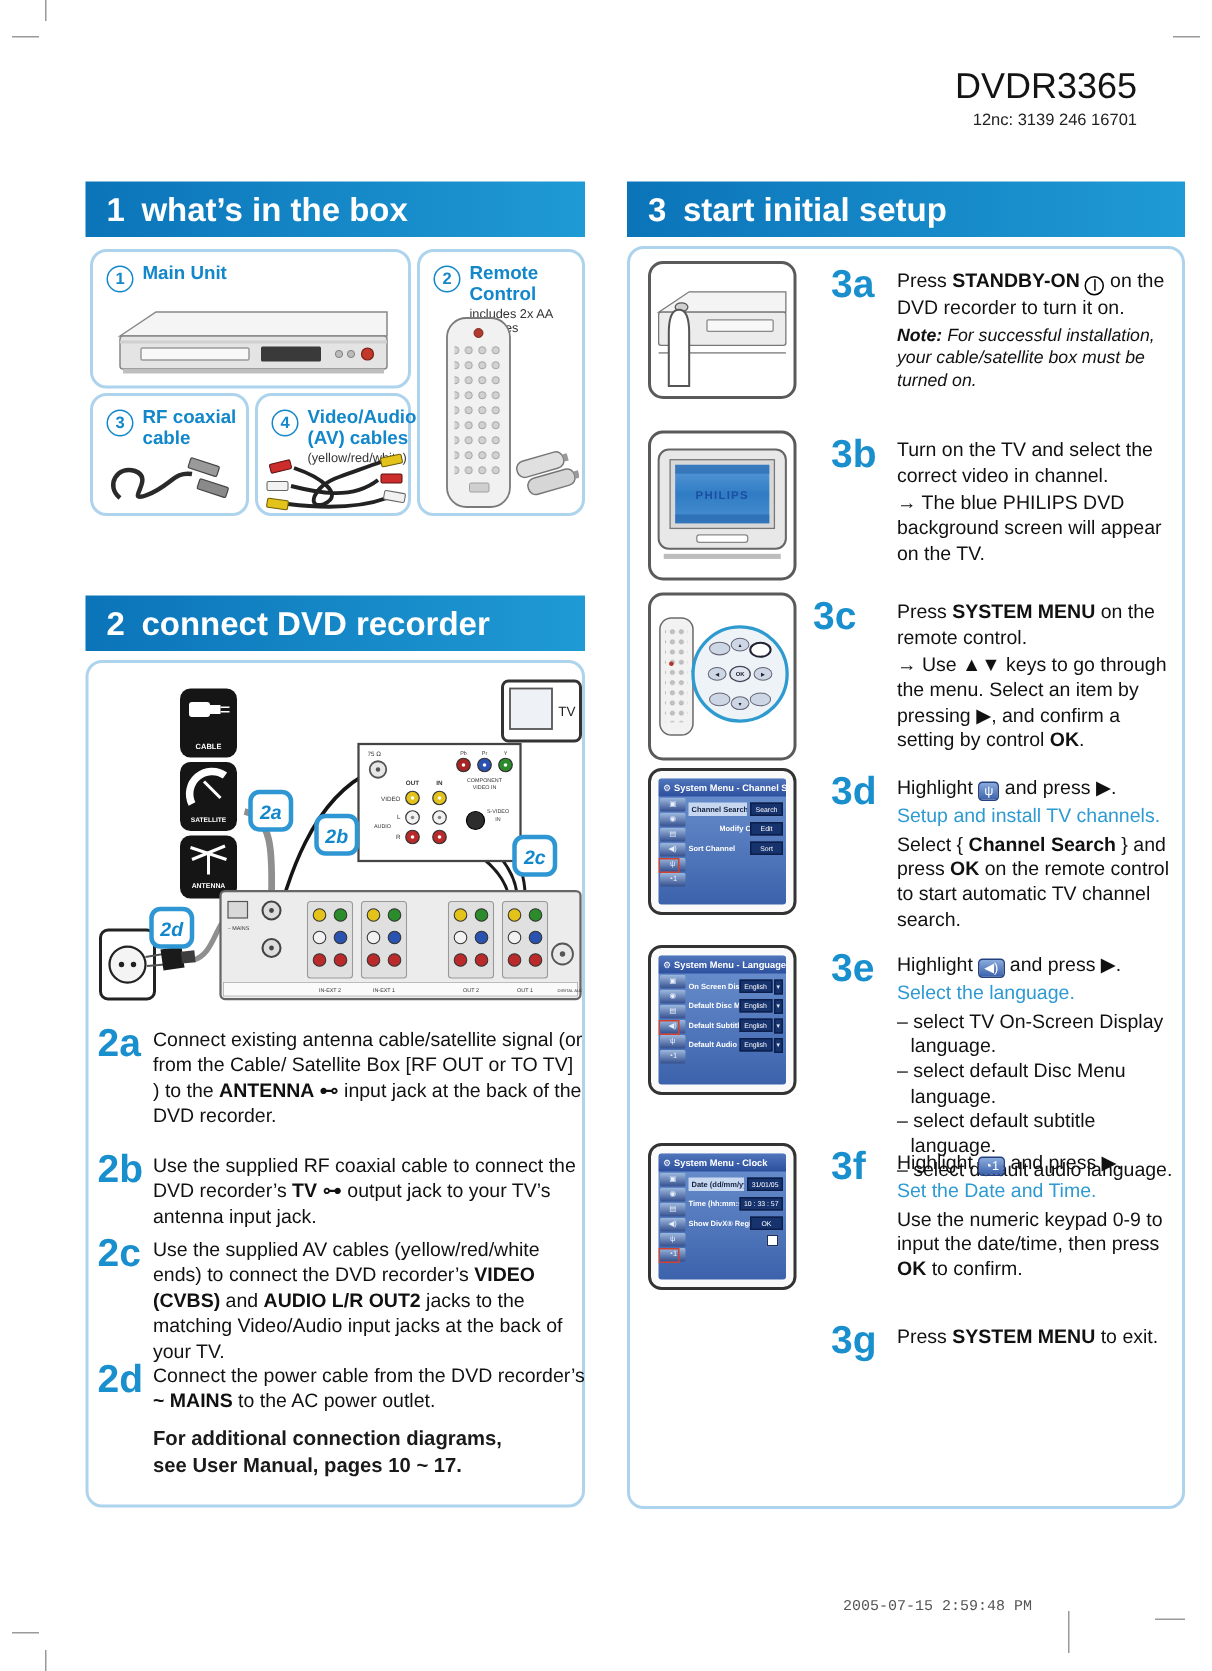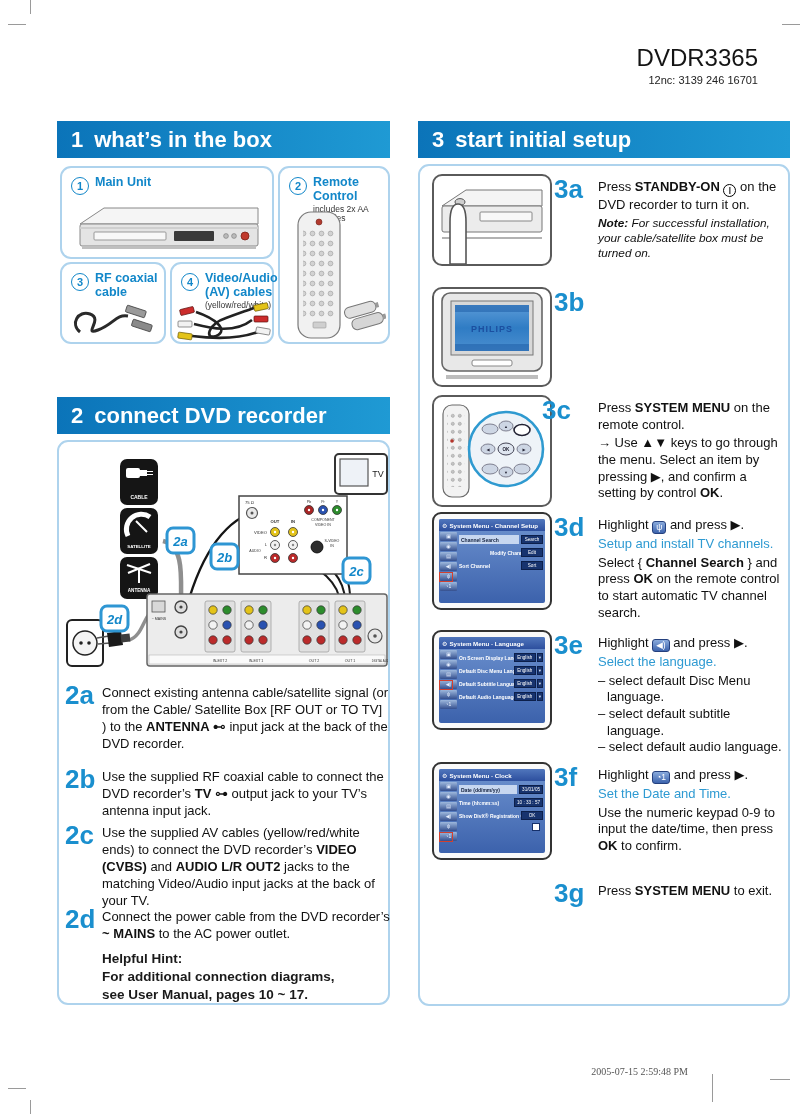--- a/index.html
+++ b/index.html
@@ -40,21 +40,21 @@
   .bullet{padding-left:9px;text-indent:-9px}
   .hint{position:absolute;left:43px;font-weight:bold;font-size:13.5px;line-height:1.32}
   .hint div{white-space:nowrap}
   .inline-icon{display:inline-block;background:linear-gradient(#8aabdc,#3c63ad);color:#fff;
                border:1px solid #24407e;border-radius:3px;font-size:8.5px;line-height:11px;
                padding:0 3px;vertical-align:-1px;font-weight:normal}
   .inline-icon[data-name="standby-icon"]{background:#fff;color:#000;border:1.5px solid #000;border-radius:50%;
                width:11px;height:11px;line-height:10px;padding:0;text-align:center;font-size:8px;font-weight:bold}
 
   
-  .fig{position:absolute;left:12px;width:120px;border:2px solid #5a5a5a;border-radius:10px;
+  .fig{position:absolute;left:12px;width:99px;border:2px solid #5a5a5a;border-radius:10px;
        background:#fff;box-sizing:border-box;overflow:hidden}
   .fig svg{display:block;width:100%;height:100%}
   .tvframe{border:2px solid #333;border-radius:9px;background:#fafafa;padding:5px}
 
   
   .screen{width:100%;height:100%;background:linear-gradient(#6d92cf,#3c62ac);border-radius:2px;
           position:relative;overflow:hidden}
   .scr-title{height:12px;background:linear-gradient(#5076bc,#2d4f9e);color:#fff;font-size:6.2px;
              font-weight:bold;display:flex;align-items:center;gap:2px;padding-left:3px;white-space:nowrap}
   .gear{font-size:6px;font-weight:normal}
@@ -77,21 +77,21 @@
   .src-label{font-size:5px;font-weight:bold;fill:#fff;text-anchor:middle}
   .tv-label{font-size:9px;fill:#222;text-anchor:middle}
   .tiny{font-size:4.2px;fill:#333}
   .tinyb{font-size:4.2px;font-weight:bold;fill:#333;text-anchor:middle}
   .tiny2{font-size:3.6px;fill:#333;text-anchor:middle}
   .badge rect{fill:#fff;stroke:#2e96d3;stroke-width:3}
   .badge text{font-size:13px;font-weight:bold;font-style:italic;fill:#1287c9;text-anchor:middle}
   .philips{font-size:9px;font-weight:bold;fill:#1b4fa0;text-anchor:middle;letter-spacing:1px}
   .rbtn{font-size:4px;fill:#223;text-anchor:middle}
 
-  .timestamp{position:absolute;right:120px;top:1066px;font-family:Liberation Serif, serif;
+  .timestamp{position:absolute;right:120px;top:1066px;font-family:Liberation Mono, monospace;
              font-size:10px;color:#555}
 </style>
 </head>
 <body>
 
 <div class="page" data-name="quick-use-guide-page">
 
   <div class="crop" style="left:30px;top:0;width:1px;height:14px" data-name="crop-mark"></div>
   <div class="crop" style="left:8px;top:24px;width:18px;height:1px" data-name="crop-mark"></div>
   <div class="crop" style="left:782px;top:24px;width:18px;height:1px" data-name="crop-mark"></div>
@@ -365,21 +365,20 @@
     <div class="step-num" style="left:6px;top:324px" data-name="step-2b-number">2b</div>
     <div class="s2block" style="top:327px" data-name="step-2b-text"><span>Use the supplied RF coaxial cable to connect the DVD recorder’s </span><span class="seg-b">TV ⊶</span><span> output jack to your TV’s antenna input jack.</span></div>
 
     <div class="step-num" style="left:6px;top:380px" data-name="step-2c-number">2c</div>
     <div class="s2block" style="top:383px" data-name="step-2c-text"><span>Use the supplied AV cables (yellow/red/white ends) to connect the DVD recorder’s </span><span class="seg-b">VIDEO (CVBS)</span><span> and </span><span class="seg-b">AUDIO L/R OUT2</span><span> jacks to the matching Video/Audio input jacks at the back of your TV.</span></div>
 
     <div class="step-num" style="left:6px;top:464px" data-name="step-2d-number">2d</div>
     <div class="s2block" style="top:467px" data-name="step-2d-text"><span>Connect the power cable from the DVD recorder’s </span><span class="seg-b">~ MAINS</span><span> to the AC power outlet.</span></div>
 
     <div class="hint" style="top:508px" data-name="helpful-hint">
-      <div data-name="hint-title">Helpful Hint:</div>
       <div data-name="hint-line1">For additional connection diagrams,</div>
       <div data-name="hint-line2">see User Manual,  pages 10 ~ 17.</div>
     </div>
   </div>
 
   <div class="bar" style="left:418px;top:121px;width:372px" data-name="section3-header">
     <span class="bar-num" data-name="section3-number">3</span>
     <span data-name="section3-title">start initial setup</span>
   </div>
 
@@ -414,20 +413,24 @@
         <rect x="15" y="12" width="82" height="54" fill="#d8d8d8" stroke="#777" stroke-width="1"></rect>
         <rect x="19" y="16" width="74" height="46" fill="url(#scrblue1)"></rect>
         <rect x="19" y="16" width="74" height="7" fill="#1f5ea8" opacity="0.55"></rect>
         <rect x="19" y="55" width="74" height="7" fill="#1f5ea8" opacity="0.55"></rect>
         <text x="56" y="43" class="philips">PHILIPS</text>
         <rect x="36" y="71" width="40" height="6" rx="2" fill="#fff" stroke="#888" stroke-width="1"></rect>
         <rect x="10" y="86" width="92" height="4" fill="#bdbdbd"></rect>
       </svg>
     </div>
     <div class="step-num" style="left:134px;top:123px" data-name="step-3b-number">3b</div>
+    <div class="s3block" style="top:126px" data-name="step-3b-text">
+      <p data-name="step-3b-main">Turn on the TV and select the correct video in channel.</p>
+      <p data-name="step-3b-result"><span>→ The blue PHILIPS DVD background screen will appear on the TV.</span></p>
+    </div>
 
     <div class="fig" style="top:229px;height:112px" data-name="remote-figure">
       <svg viewBox="0 0 112 108" data-name="remote-zoom-illustration">
         <defs>
             <pattern id="dotp2" width="7" height="8" patternUnits="userSpaceOnUse">
           <circle cx="2.8" cy="2.8" r="1.6" fill="#c4c4c4" stroke="#8a8a8a" stroke-width="0.4"></circle>
         </pattern>
           </defs>
         <rect x="7" y="8" width="26" height="92" rx="9" fill="#f2f2f2" stroke="#6b6b6b" stroke-width="1.2"></rect>
         <rect x="11" y="16" width="18" height="74" fill="url(#dotp2)"></rect>
@@ -535,20 +538,21 @@
                 <span class="sarrow" data-name="dropdown-arrow-icon">▾</span>
             </div>
           </div>
         </div>
       </div>
     </div>
     <div class="step-num" style="left:134px;top:466px" data-name="step-3e-number">3e</div>
     <div class="s3block" style="top:469px" data-name="step-3e-text">
       <p data-name="step-3e-main"><span>Highlight </span><span class="inline-icon" data-name="audio-menu-icon">◀)</span><span> and press </span><span class="seg-b">▶</span><span>.</span></p>
       <p class="accent" data-name="step-3e-accent">Select the language.</p>
+      <div class="bullet" data-name="step-3e-bullet">– select TV On-Screen Display language.</div>
       <div class="bullet" data-name="step-3e-bullet">– select default Disc Menu language.</div>
       <div class="bullet" data-name="step-3e-bullet">– select default subtitle language.</div>
       <div class="bullet" data-name="step-3e-bullet">– select default audio language.</div>
     </div>
 
     <div class="fig tvframe" style="top:596px;height:98px" data-name="clock-screen-figure">
       <div class="screen" data-name="clock-screen">
         <div class="scr-title" data-name="screen-title">
           <span class="gear" data-name="gear-icon">⚙</span>
           <span>System Menu - Clock</span>

